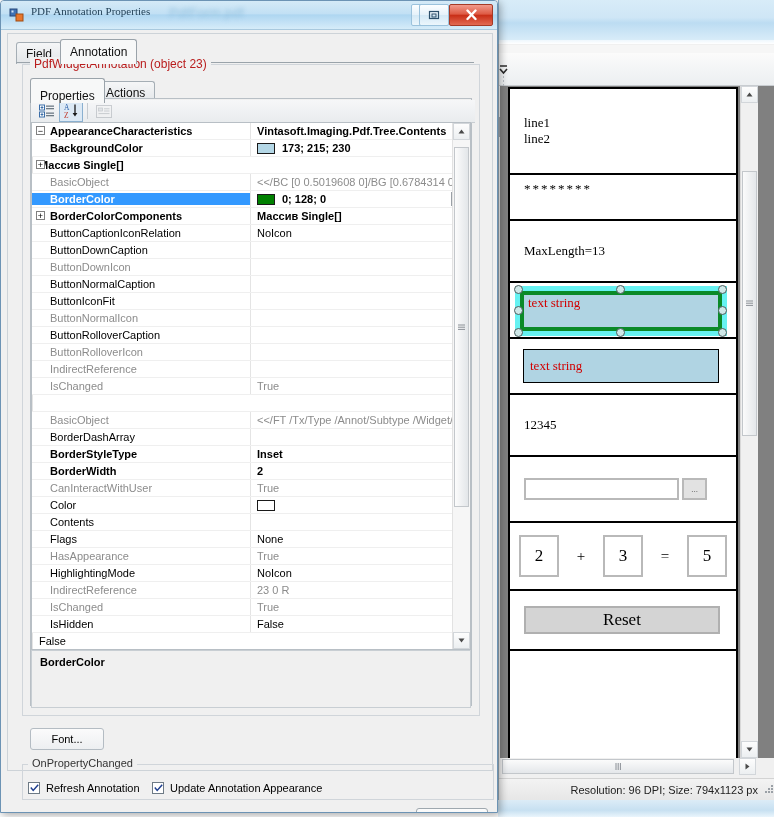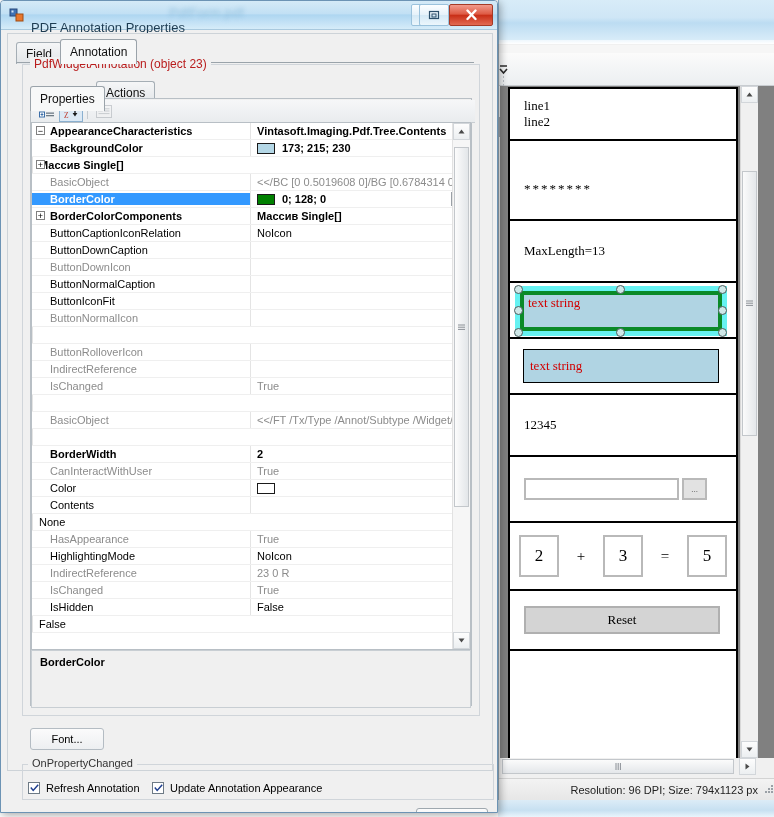--- a/index.html
+++ b/index.html
@@ -70,42 +70,42 @@
   
   .ff{background:#b0d4e3;border:1px solid #000;box-sizing:border-box;
       color:#d10000;font-family:"Liberation Serif","DejaVu Serif",serif;font-size:13px;
       display:flex;align-items:center;padding-left:6px;}
   .calcbox{background:#fff;border:2px solid #b9b9b9;box-sizing:border-box;
       display:flex;align-items:center;justify-content:center;
       font-family:"Liberation Serif","DejaVu Serif",serif;font-size:17px;}
   .calcop{font-family:"Liberation Serif","DejaVu Serif",serif;font-size:15px;}
   #reset-btn{background:#d4d4d4;border:2px solid #b0b0b0;box-sizing:border-box;
       display:flex;align-items:center;justify-content:center;
-      font-family:"Liberation Serif","DejaVu Serif",serif;font-size:13px;}
+      font-family:"Liberation Serif","DejaVu Serif",serif;font-size:17px;}
   #combo-input{background:#fff;border:2px solid #b9b9b9;box-sizing:border-box;}
   #combo-btn{background:#e2e2e2;border:2px solid #b9b9b9;box-sizing:border-box;
       display:flex;align-items:center;justify-content:center;font-size:9px;color:#555;}
 
   
   #sel-wrap{position:absolute;}
   #sel-glow{position:absolute;left:0;top:0;right:0;bottom:0;background:#66f2f2;}
   #sel-green{position:absolute;left:5px;top:5px;right:5px;bottom:5px;
       background:#b0d4e3;border:4px solid #0a8a28;box-sizing:border-box;}
   .handle{position:absolute;width:9px;height:9px;border-radius:50%;
       background:#cfe8e8;border:1px solid #4b5d5d;box-sizing:border-box;}
 
   
   #dialog{position:absolute;left:0;top:0;width:498px;height:813px;
     background:#f0f0f0;
     border:1px solid #6c93b4;border-radius:4px 4px 0 0;box-sizing:border-box;
     box-shadow:2px 2px 9px rgba(0,0,0,.35);overflow:hidden;}
   #dlg-title{position:absolute;left:0;top:0;width:100%;height:28px;
     background:linear-gradient(to bottom,#d5eaf7 0%,#c2e0f4 45%,#aed6f1 50%,#d6ecf9 100%);
     border-bottom:1px solid #a9c9de;}
-  #dlg-title-text{position:absolute;left:30px;top:19px;font-size:13px;color:#1d3c52;}
+  #dlg-title-text{position:absolute;left:30px;top:4px;font-size:11px;color:#1d3c52;font-family:Liberation Serif, serif;}
   #dlg-ghost{position:absolute;left:168px;top:4px;font-size:13px;color:#86b8d8;
     filter:blur(2px);opacity:.75;letter-spacing:.3px;}
   #dlg-icon{position:absolute;left:8px;top:6px;width:16px;height:16px;}
   .dlgbtn{position:absolute;top:3px;height:20px;border-radius:2px;
     display:flex;align-items:center;justify-content:center;}
   #dlg-min{left:410px;width:28px;background:linear-gradient(to bottom,#fcfeff,#e6f2fa 48%,#d4e9f6 52%,#ecf6fc);
     border:1px solid #9bc2dc;}
   #dlg-max{left:418px;width:28px;background:linear-gradient(to bottom,#fcfeff,#e6f2fa 48%,#d4e9f6 52%,#ecf6fc);
     border:1px solid #9bc2dc;}
   #dlg-close{left:448px;width:42px;
@@ -239,21 +239,21 @@
     <div class="tb-chev" style="margin-left:auto;margin-right:4px;">
       <svg width="9" height="12" viewBox="0 0 9 12">
           <path d="M1 3 L8 3 M1 6 L4.5 10 L8 6" stroke="#2b2b2b" stroke-width="1.6" fill="none"></path>
         </svg>
     </div>
   </div>
 
   <div id="page-view">
     <div id="pdf-page">
 
-      <div class="pdf-row" style="top:0;height:52px;flex-direction:column;align-items:flex-start;justify-content:center;">
+      <div class="pdf-row" style="top:0;height:86px;flex-direction:column;align-items:flex-start;justify-content:center;">
         <span>line1</span>
         <span>line2</span>
       </div>
 
       <div class="pdf-row" style="top:70px;height:62px;letter-spacing:2px;">
         <span>********</span>
       </div>
 
       <div class="pdf-row" style="top:132px;height:62px;">
         <span>MaxLength=13</span>
@@ -406,21 +406,21 @@
       <div class="tab active" style="left:44px;top:1px;">
         <span>Annotation</span>
       </div>
       <div style="position:absolute;left:0;top:24px;width:458px;height:1px;background:#9aa3aa;"></div>
     </div>
 
     <div id="grp"></div>
     <div id="grp-legend">PdfWidgetAnnotation (object 23)</div>
 
     <div id="inner-tabs">
-      <div class="tab active" style="left:0;top:8px;">
+      <div class="tab active" style="left:0;top:0;align-items:flex-end;">
         <span>Properties</span>
       </div>
       <div class="tab" style="left:66px;top:3px;justify-content:flex-end;">
         <span>Actions</span>
       </div>
     </div>
 
     <div id="inner-pane"></div>
 
     <div id="pg-toolbar">
@@ -533,20 +533,21 @@
               <span></span>
             </span>
           </div>
           <div class="prow gray">
             <span class="pname">ButtonNormalIcon</span>
             <span class="pval">
               <span></span>
             </span>
           </div>
           <div class="prow">
+            <span class="pname">ButtonRolloverCaption</span>
             <span class="pval">
               <span></span>
             </span>
           </div>
           <div class="prow gray">
             <span class="pname">ButtonRolloverIcon</span>
             <span class="pval">
               <span></span>
             </span>
           </div>
@@ -567,22 +568,29 @@
               <span></span>
             </span>
           </div>
           <div class="prow gray">
             <span class="pname">BasicObject</span>
             <span class="pval">
               <span>&lt;&lt;/FT /Tx/Type /Annot/Subtype /Widget/</span>
             </span>
           </div>
           <div class="prow">
-            <span class="pval">
-              <span></span>
+            <span class="pname">BorderDashArray</span>
+            <span class="pval">
+              <span></span>
+            </span>
+          </div>
+          <div class="prow bold">
+            <span class="pname">BorderStyleType</span>
+            <span class="pval">
+              <span>Inset</span>
             </span>
           </div>
           <div class="prow bold">
             <span class="pname">BorderWidth</span>
             <span class="pval">
               <span>2</span>
             </span>
           </div>
           <div class="prow gray">
             <span class="pname">CanInteractWithUser</span>
@@ -597,20 +605,21 @@
               <span></span>
             </span>
           </div>
           <div class="prow">
             <span class="pname">Contents</span>
             <span class="pval">
               <span></span>
             </span>
           </div>
           <div class="prow">
+            <span class="pname">Flags</span>
             <span class="pval">
               <span>None</span>
             </span>
           </div>
           <div class="prow gray">
             <span class="pname">HasAppearance</span>
             <span class="pval">
               <span>True</span>
             </span>
           </div>

